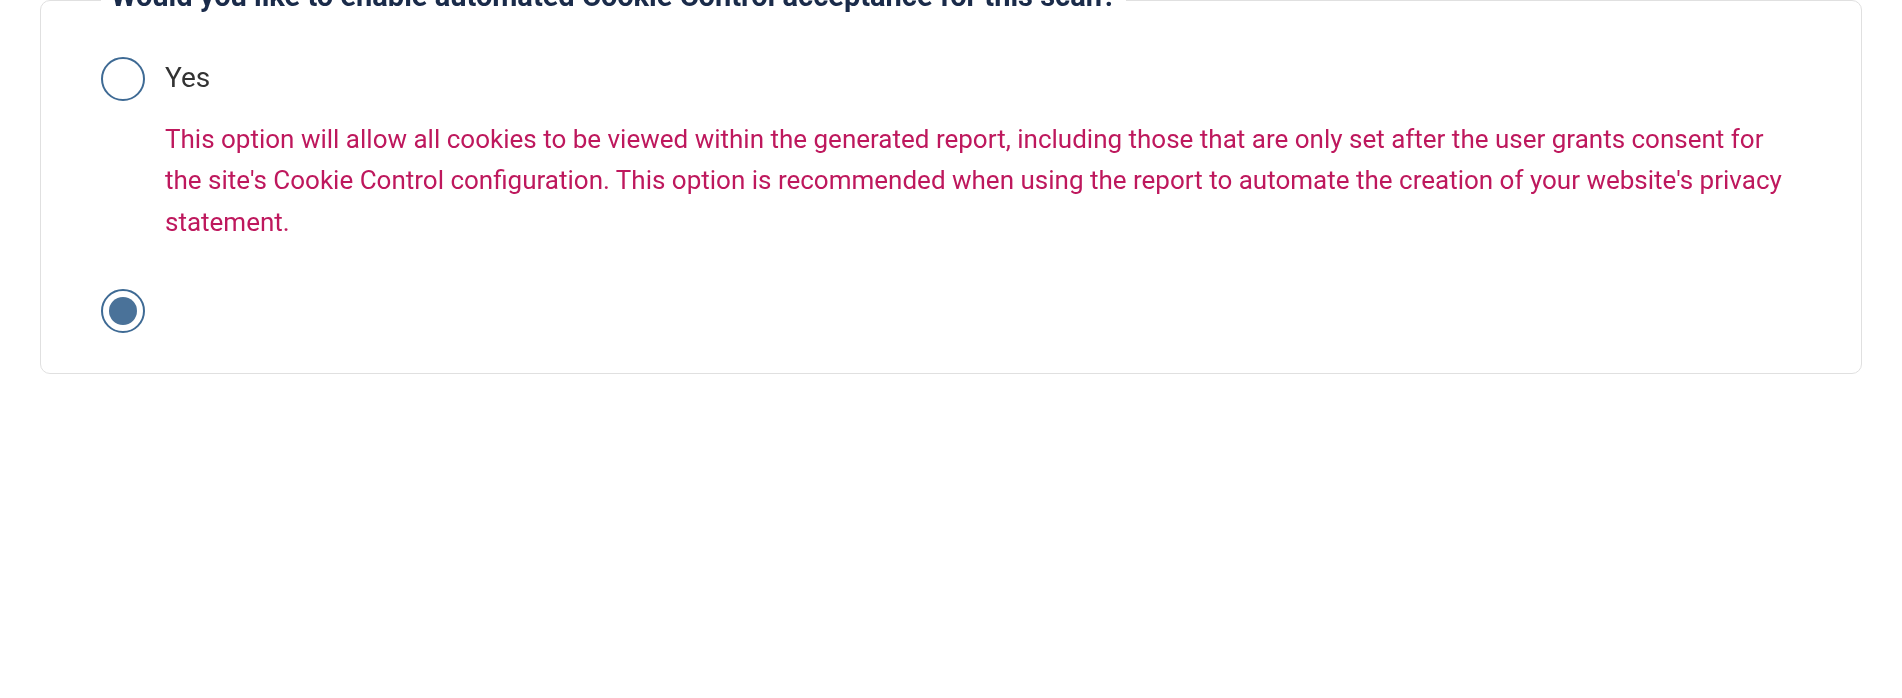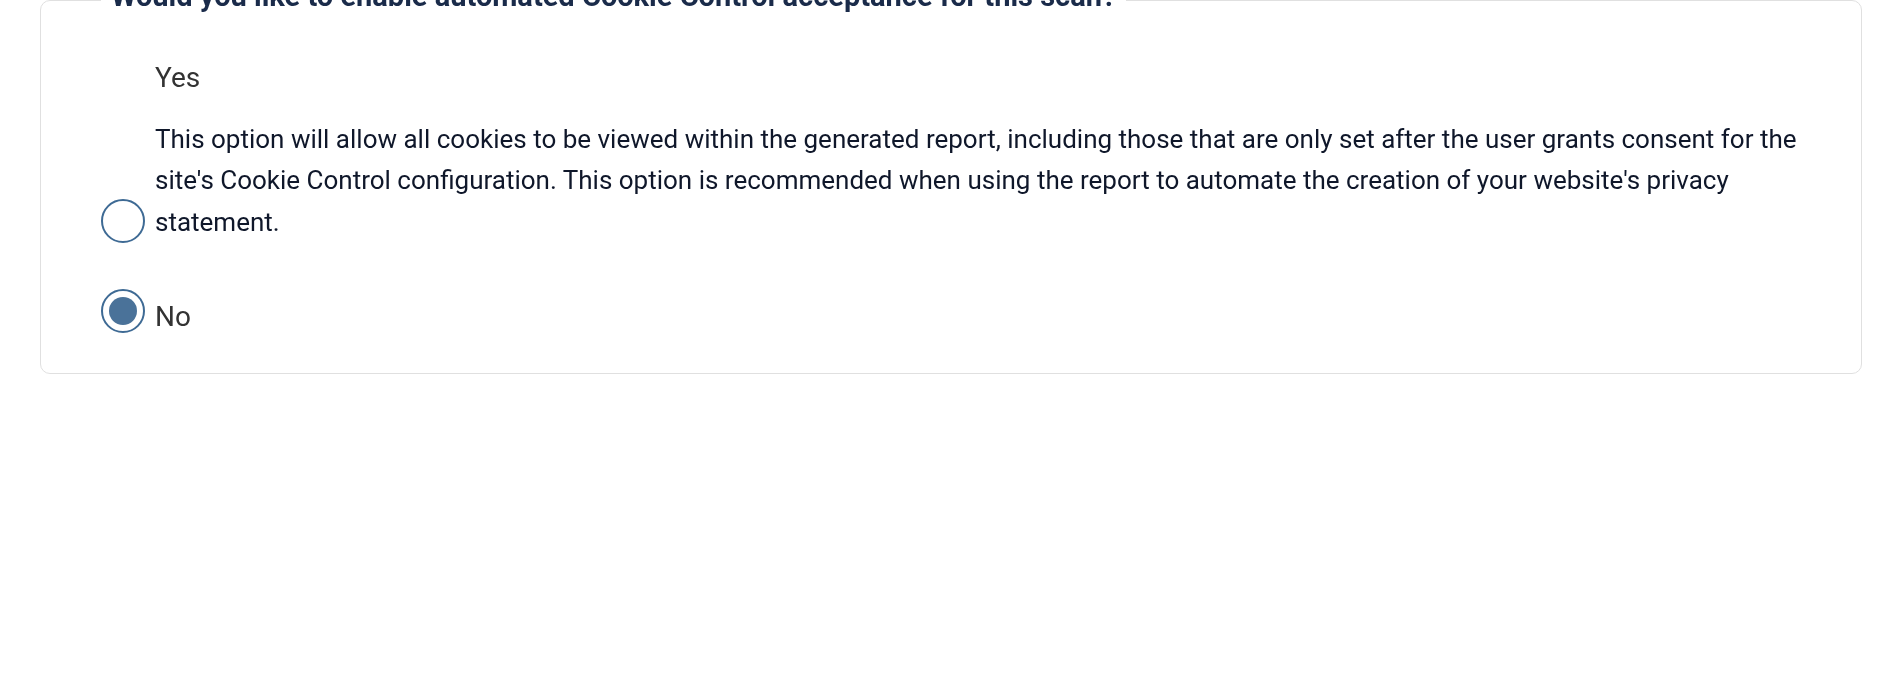--- a/index.html
+++ b/index.html
@@ -30,22 +30,22 @@
       color: #1a2b4a;
       line-height: 1.2;
     }
     .options {
       display: flex;
       flex-direction: column;
       gap: 50px;
     }
     .option {
       display: flex;
-      align-items: flex-end;
-      gap: 10px;
+      align-items: flex-start;
+      gap: 20px;
     }
     .radio {
       width: 44px;
       height: 44px;
       border: 2px solid #3e6a94;
       border-radius: 50%;
       flex-shrink: 0;
       display: flex;
       align-items: center;
       justify-content: center;
@@ -68,37 +68,36 @@
     }
     .option-label {
       font-size: 28px;
       font-weight: 400;
       color: #333333;
       line-height: 1.2;
     }
     .option-description {
       font-size: 26px;
       font-weight: 400;
-      color: #0f172a;
+      color: #be185d;
       line-height: 1.6;
     }
   </style>
 </head>
 <body>
 
 <div class="fieldset">
   <div class="legend">Would you like to enable automated Cookie Control acceptance for this scan?</div>
   <div class="options">
     <div class="option">
       <div class="radio"></div>
       <div class="option-content">
         <div class="option-label">Yes</div>
         <div class="option-description">This option will allow all cookies to be viewed within the generated report, including those that are only set after the user grants consent for the site's Cookie Control configuration. This option is recommended when using the report to automate the creation of your website's privacy statement.</div>
       </div>
     </div>
     <div class="option">
       <div class="radio selected"></div>
       <div class="option-content">
-        <div class="option-label">No</div>
       </div>
     </div>
   </div>
 </div>
 
 </body></html>

